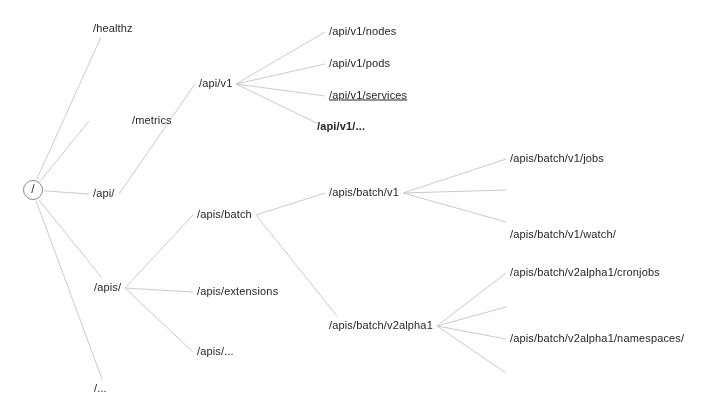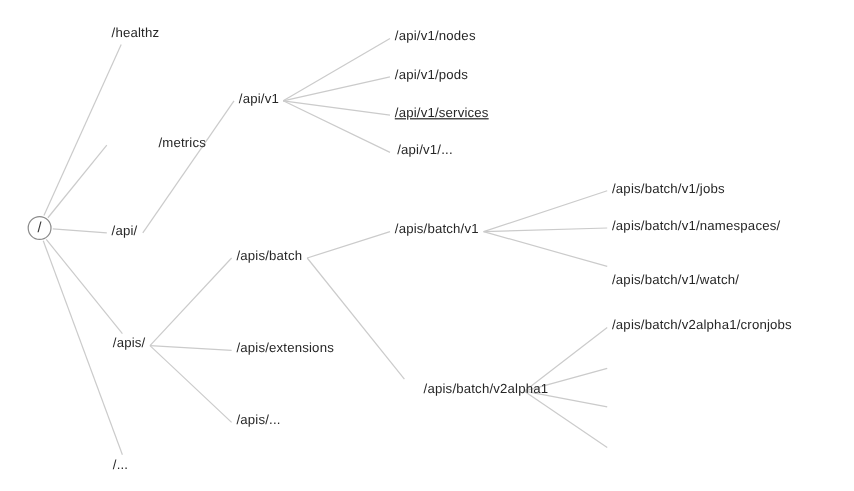--- a/index.html
+++ b/index.html
@@ -76,23 +76,23 @@
     </div>
     <div class="node-label" style="left: 93px; top: 28px; color: rgb(38, 38, 38);">/healthz</div>
     <div class="node-label" style="left: 93px; top: 120px; color: rgb(38, 38, 38); margin-left: 39px;">/metrics</div>
     <div class="node-label" style="left: 93px; top: 193px; color: rgb(38, 38, 38);">/api/</div>
     <div class="node-label" style="left: 94px; top: 287px; color: rgb(38, 38, 38);">/apis/</div>
     <div class="node-label" style="left: 94px; top: 388px; color: rgb(38, 38, 38);">/...</div>
     <div class="node-label" style="left: 199px; top: 83px; color: rgb(38, 38, 38);">/api/v1</div>
     <div class="node-label" style="left: 329px; top: 31px; color: rgb(38, 38, 38);">/api/v1/nodes</div>
     <div class="node-label" style="left: 329px; top: 63px; color: rgb(38, 38, 38);">/api/v1/pods</div>
     <div class="node-label" style="left: 329px; top: 95px; color: rgb(38, 38, 38); text-decoration: underline;">/api/v1/services</div>
-    <div class="node-label" style="left: 331px; top: 126px; color: rgb(38, 38, 38);">/api/v1/...</div>
+    <div class="node-label" style="left: 317px; top: 126px; color: rgb(38, 38, 38); font-weight: bold;">/api/v1/...</div>
     <div class="node-label" style="left: 197px; top: 214px; color: rgb(38, 38, 38);">/apis/batch</div>
     <div class="node-label" style="left: 197px; top: 291px; color: rgb(38, 38, 38);">/apis/extensions</div>
     <div class="node-label" style="left: 197px; top: 351px; color: rgb(38, 38, 38);">/apis/...</div>
     <div class="node-label" style="left: 329px; top: 192px; color: rgb(38, 38, 38);">/apis/batch/v1</div>
-    <div class="node-label" style="left: 329px; top: 325px; color: rgb(38, 38, 38); margin-left: 24px;">/apis/batch/v2alpha1</div>
+    <div class="node-label" style="left: 329px; top: 325px; color: rgb(38, 38, 38);">/apis/batch/v2alpha1</div>
     <div class="node-label" style="left: 510px; top: 158px; color: rgb(38, 38, 38);">/apis/batch/v1/jobs</div>
-    <div class="node-label" style="left: 510px; top: 189px; color: rgb(38, 38, 38);">/apis/batch/v1/namespaces/</div>
     <div class="node-label" style="left: 510px; top: 234px; color: rgb(38, 38, 38);">/apis/batch/v1/watch/</div>
     <div class="node-label" style="left: 510px; top: 272px; color: rgb(38, 38, 38);">/apis/batch/v2alpha1/cronjobs</div>
+    <div class="node-label" style="left: 510px; top: 338px; color: rgb(38, 38, 38);">/apis/batch/v2alpha1/namespaces/</div>
   </div>
 
 </body></html>

